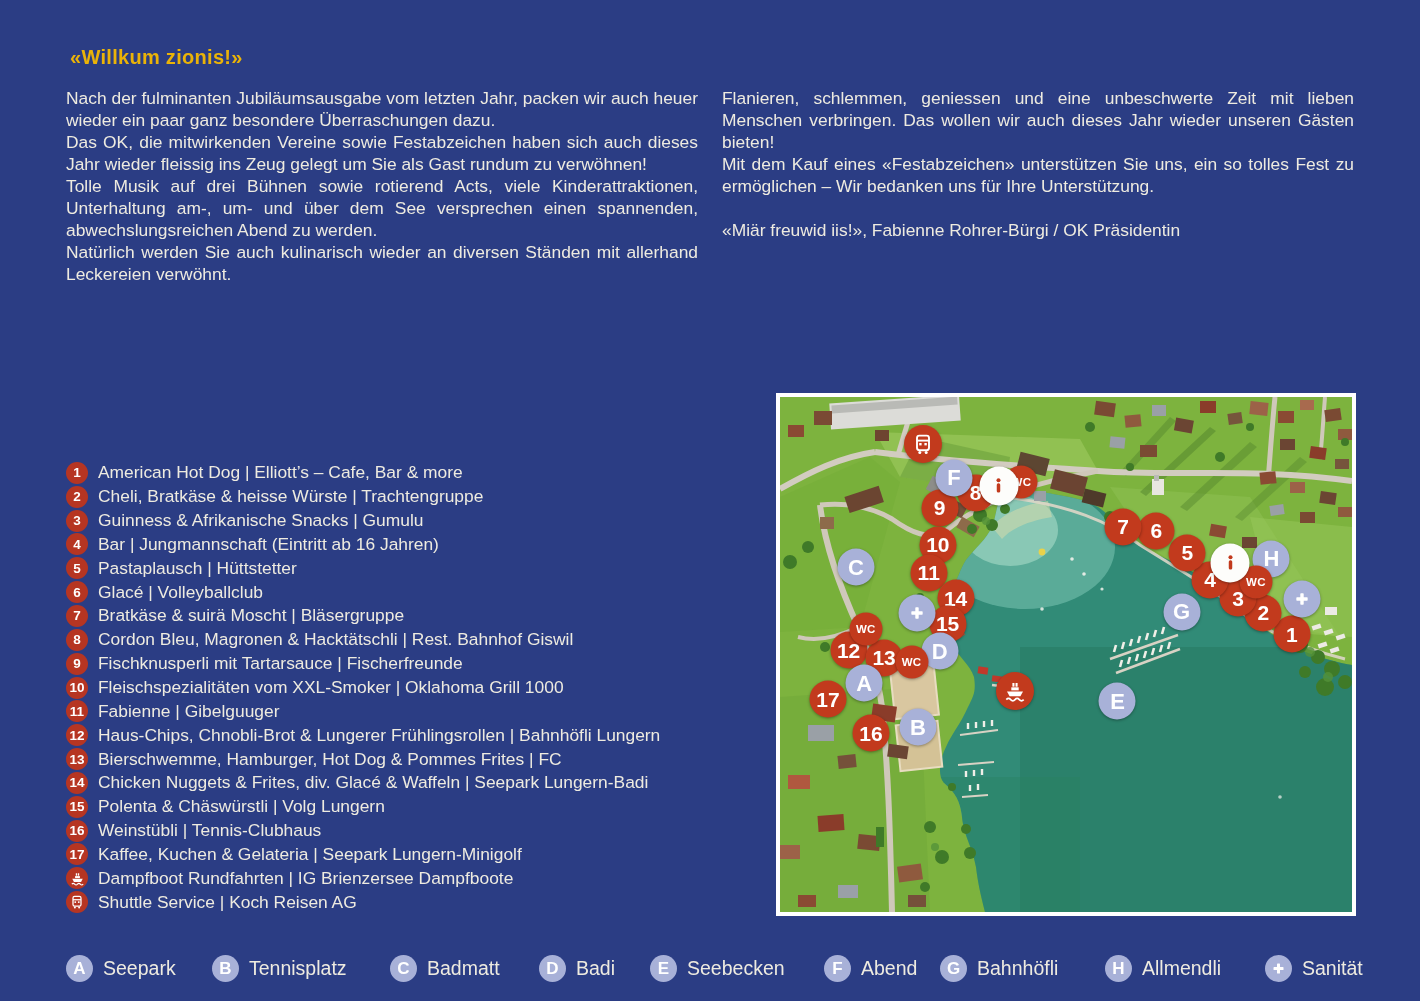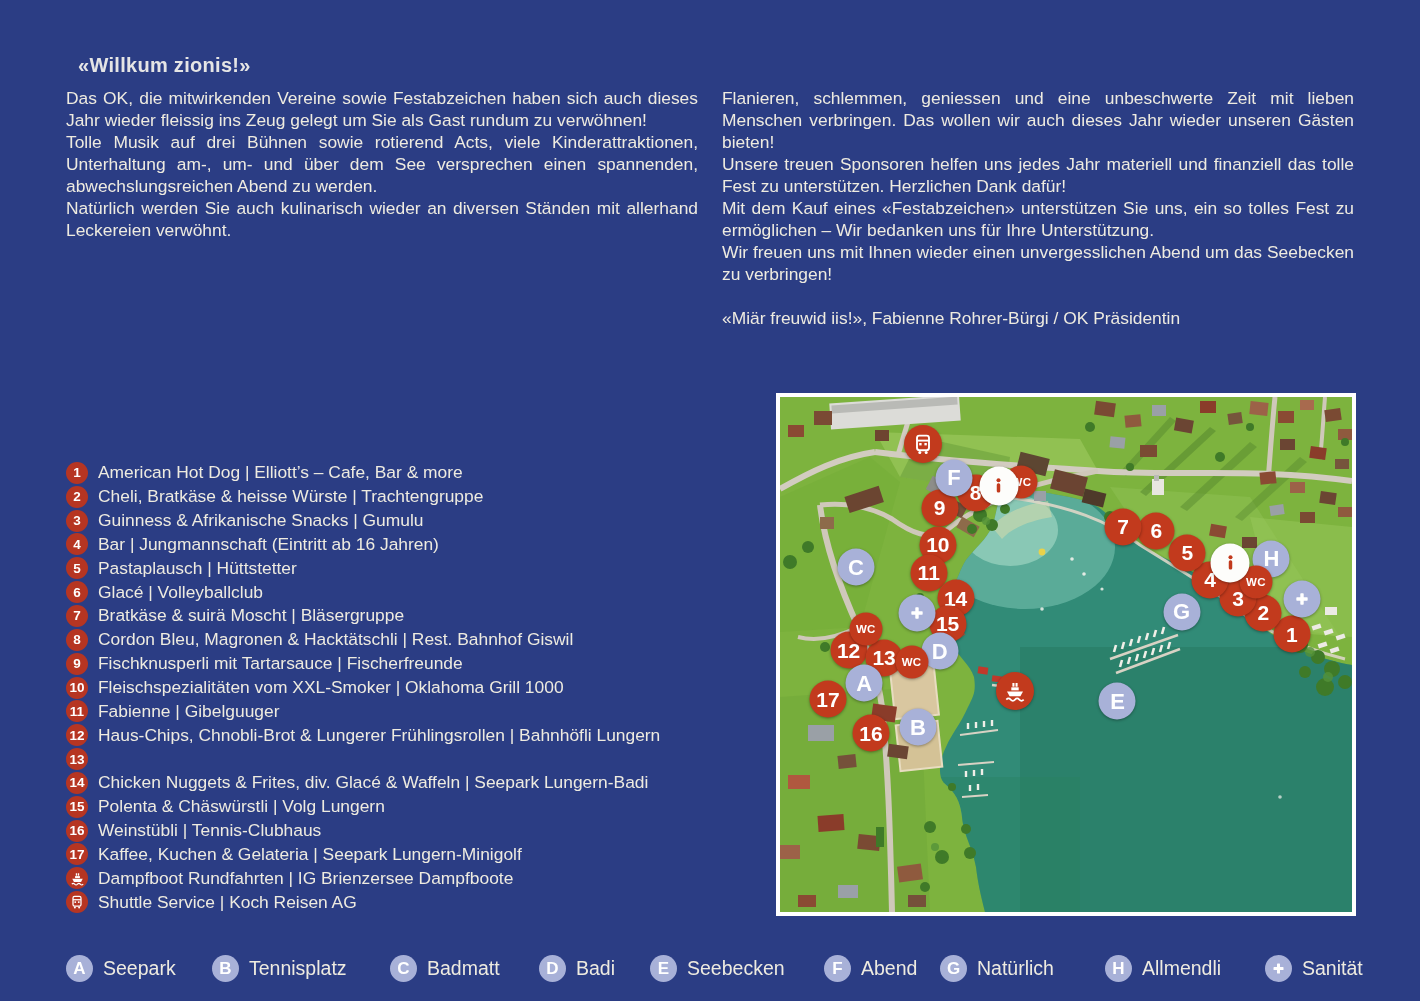--- a/index.html
+++ b/index.html
@@ -3,22 +3,22 @@
 <meta charset="utf-8">
 <style>
   html,body{margin:0;padding:0;background:#1d2b60;}
   .page{
     position:relative;width:1420px;height:1001px;overflow:hidden;
     background:#2b3d84;
     font-family:"Liberation Sans","DejaVu Sans",sans-serif;
     color:#efece1;
   }
   .welcome-title{
-    position:absolute;left:66px;top:42px;margin:12px;
-    font-size:20px;font-weight:bold;letter-spacing:.3px;color:#e5e5e5;
+    position:absolute;left:66px;top:42px;margin:4px;
+    font-size:20px;font-weight:bold;letter-spacing:.3px;color:#eab308;
   }
   .intro-col{
     position:absolute;top:88px;width:632px;
     font-size:17.4px;line-height:21.95px;text-align:justify;color:#eeebe0;
   }
   .intro-col p{margin:0;}
   .intro-left{left:66px;}
   .intro-right{left:722px;}
   .signature{margin-top:22px !important;text-align:left;}
   .section-heading{
@@ -63,29 +63,28 @@
   .legend-label{font-size:19.5px;color:#eeebe0;white-space:nowrap;}
 </style>
 </head>
 <body>
 
 <div class="page">
 
   <h1 class="welcome-title">«Willkum zionis!»</h1>
 
   <div class="intro-col intro-left">
+      <p>Nach der fulminanten Jubiläumsausgabe vom letzten Jahr, packen wir auch heuer wieder ein paar ganz besondere Überraschungen dazu.</p>
       <p>Das OK, die mitwirkenden Vereine sowie Festabzeichen haben sich auch dieses Jahr wieder fleissig ins Zeug gelegt um Sie als Gast rund­um zu verwöhnen!</p>
       <p>Tolle Musik auf drei Bühnen sowie rotierend Acts, viele Kinderattrak­tionen, Unterhaltung am-, um- und über dem See versprechen einen spannenden, abwechslungsreichen Abend zu werden.</p>
       <p>Natürlich werden Sie auch kulinarisch wieder an diversen Ständen mit allerhand Leckereien verwöhnt.</p>
     </div>
   <div class="intro-col intro-right">
       <p>Flanieren, schlemmen, geniessen und eine unbeschwerte Zeit mit lieben Menschen verbringen. Das wollen wir auch dieses Jahr wieder unseren Gästen bieten!</p>
-      <p>Unsere treuen Sponsoren helfen uns jedes Jahr materiell und finan­ziell das tolle Fest zu unterstützen. Herzlichen Dank dafür!</p>
       <p>Mit dem Kauf eines «Festabzeichen» unterstützen Sie uns, ein so tolles Fest zu ermöglichen – Wir bedanken uns für Ihre Unterstützung.</p>
-      <p>Wir freuen uns mit Ihnen wieder einen unvergesslichen Abend um das Seebecken zu verbringen!</p>
       <p class="signature">«Miär freuwid iis!», Fabienne Rohrer-Bürgi / OK Präsidentin</p>
     </div>
 
 
   <div class="stand-list">
       <div class="stand-row">
         <span class="stand-badge">1</span>
         <span class="stand-label">American Hot Dog | Elliott’s – Cafe, Bar &amp; more</span>
       </div>
       <div class="stand-row">
@@ -127,20 +126,21 @@
       <div class="stand-row">
         <span class="stand-badge">11</span>
         <span class="stand-label">Fabienne | Gibelguuger</span>
       </div>
       <div class="stand-row">
         <span class="stand-badge">12</span>
         <span class="stand-label">Haus-Chips, Chnobli-Brot &amp; Lungerer Frühlingsrollen | Bahnhöfli Lungern</span>
       </div>
       <div class="stand-row">
         <span class="stand-badge">13</span>
+        <span class="stand-label">Bierschwemme, Hamburger, Hot Dog &amp; Pommes Frites | FC</span>
       </div>
       <div class="stand-row">
         <span class="stand-badge">14</span>
         <span class="stand-label">Chicken Nuggets &amp; Frites, div. Glacé &amp; Waffeln | Seepark Lungern-Badi</span>
       </div>
       <div class="stand-row">
         <span class="stand-badge">15</span>
         <span class="stand-label">Polenta &amp; Chäswürstli | Volg Lungern</span>
       </div>
       <div class="stand-row">
@@ -489,21 +489,21 @@
     <div class="legend-item" style="left: 650px;">
       <span class="legend-circle">E</span>
       <span class="legend-label">Seebecken</span>
     </div>
     <div class="legend-item" style="left: 824px;">
       <span class="legend-circle">F</span>
       <span class="legend-label">Abend</span>
     </div>
     <div class="legend-item" style="left: 940px;">
       <span class="legend-circle">G</span>
-      <span class="legend-label">Natürlich</span>
+      <span class="legend-label">Bahnhöfli</span>
     </div>
     <div class="legend-item" style="left: 1105px;">
       <span class="legend-circle">H</span>
       <span class="legend-label">Allmendli</span>
     </div>
     <div class="legend-item" style="left: 1265px; justify-content: flex-end;">
       <span class="legend-circle">
         <svg width="15" height="15" viewBox="0 0 24 24">
           <rect x="9.6" y="4" width="4.8" height="16" rx="1" fill="#fff"></rect>
           <rect x="4" y="9.6" width="16" height="4.8" rx="1" fill="#fff"></rect>

